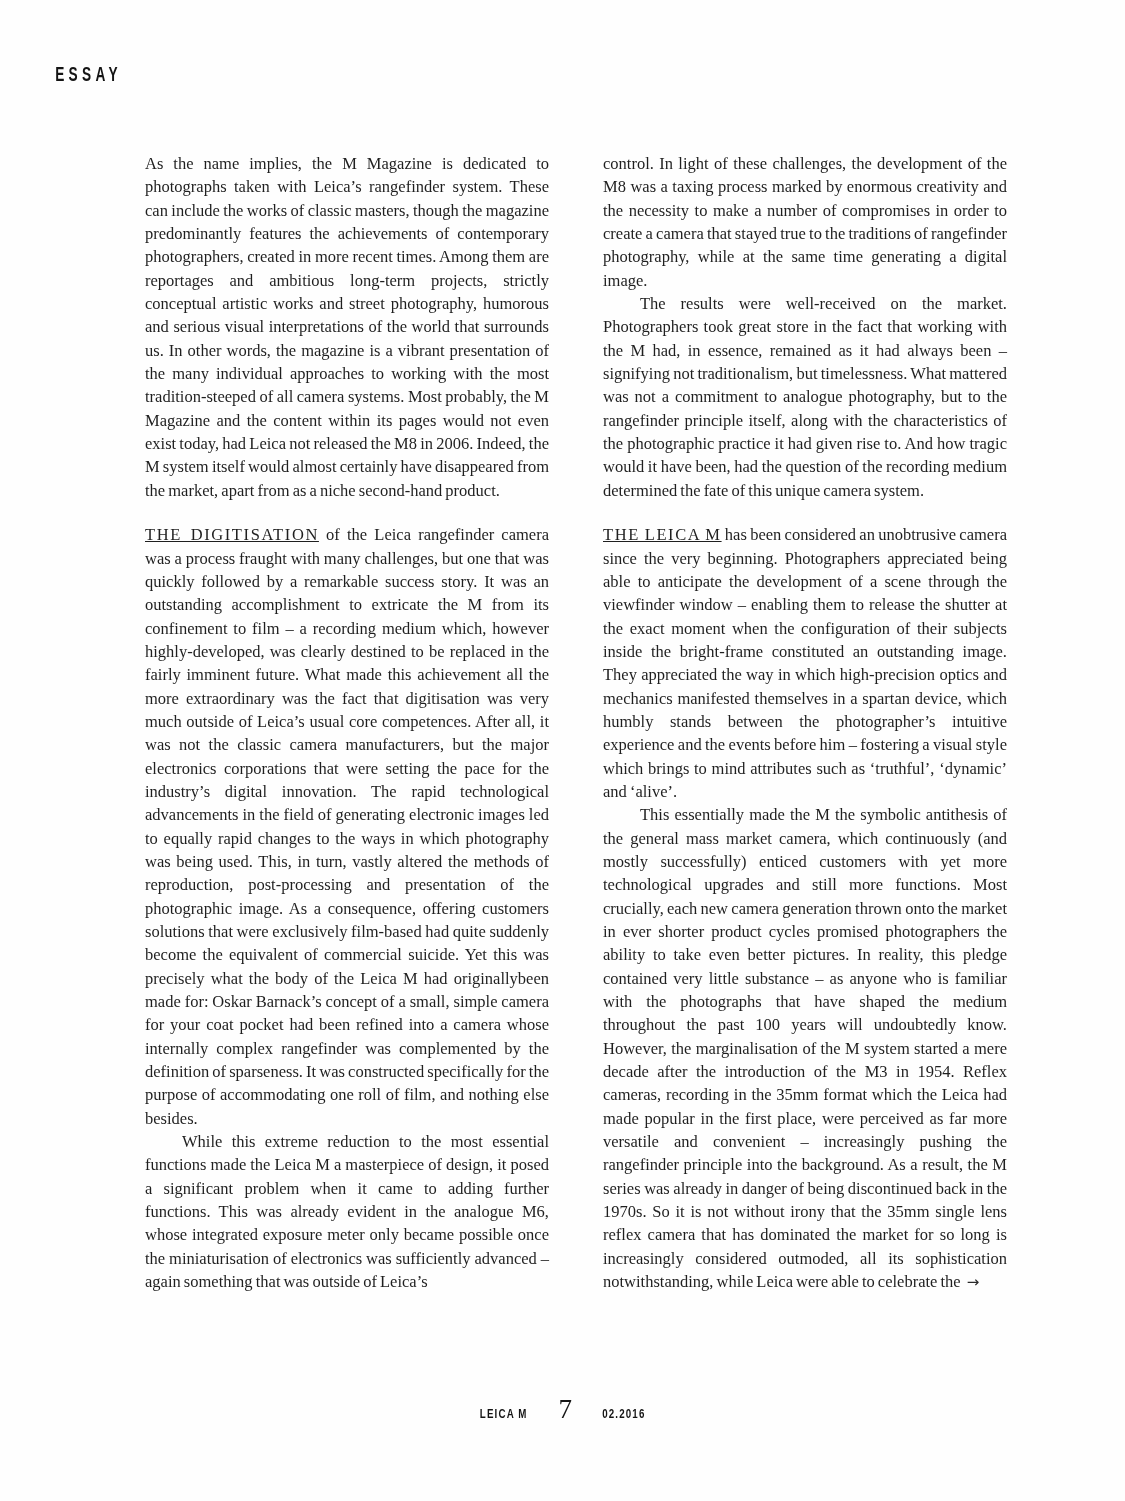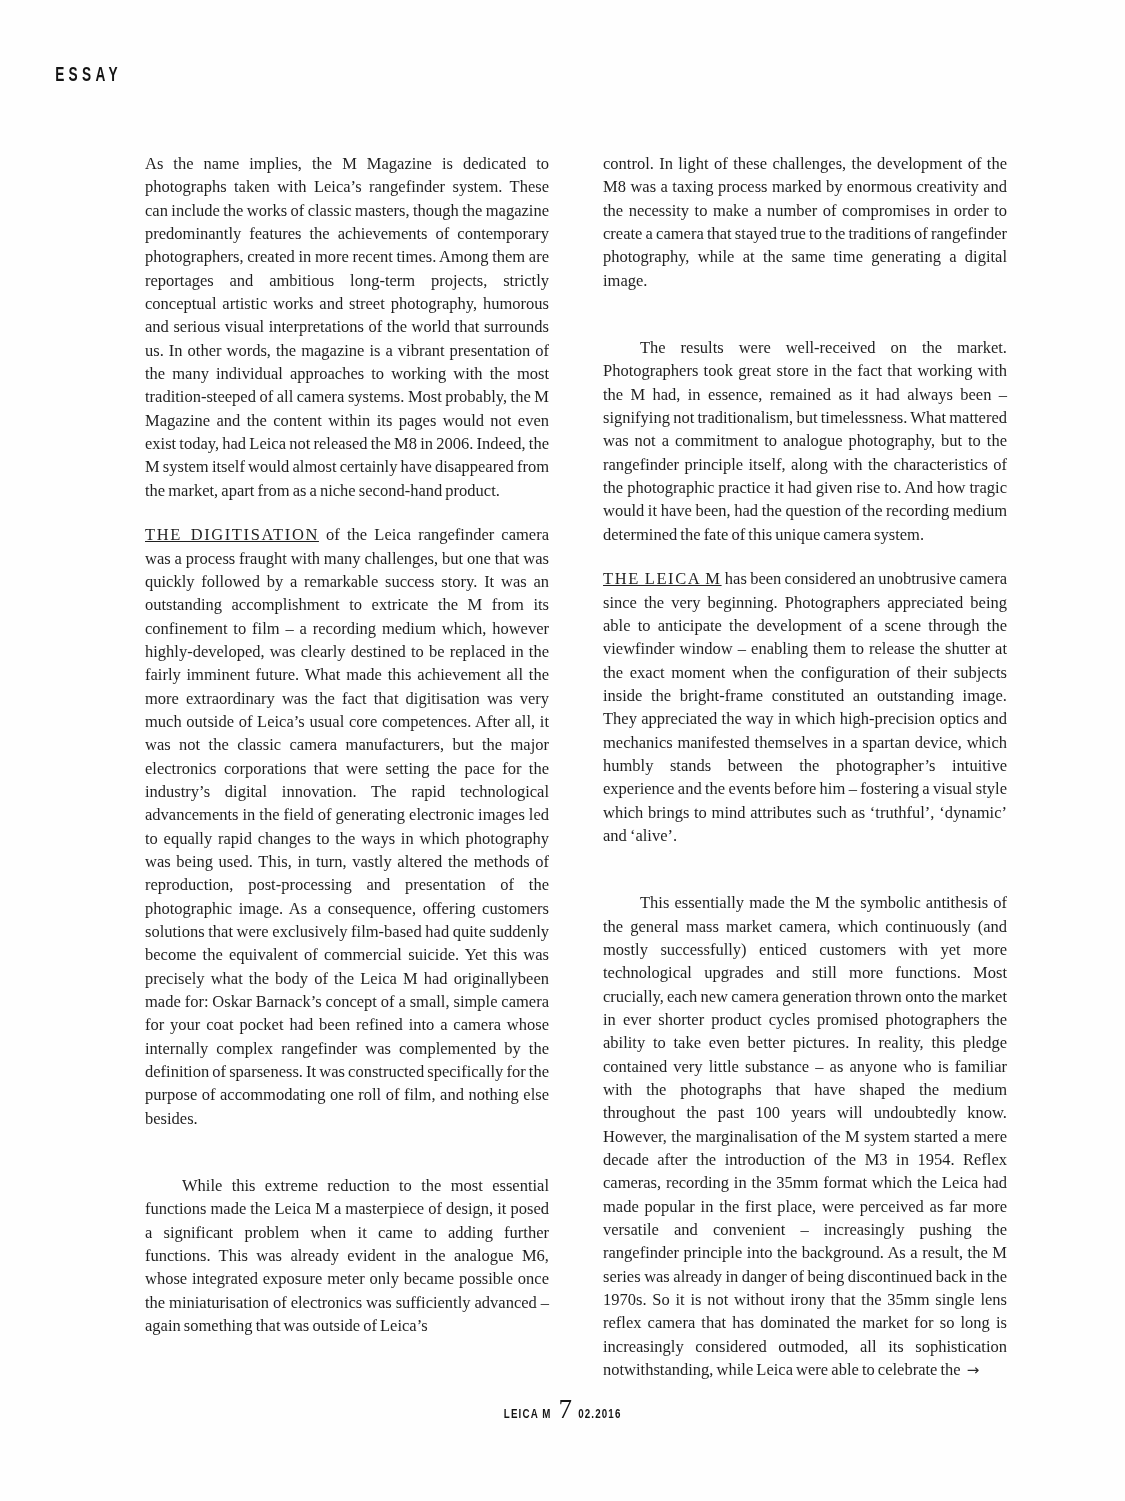--- a/index.html
+++ b/index.html
@@ -55,21 +55,20 @@
     margin: 0;
     font-size: 16.5px;
     line-height: 23.35px;
     text-align: justify;
     word-spacing: -1px;
     hyphens: auto;
     -webkit-hyphens: auto;
   }
   .body-para.indent {
     text-indent: 37px;
-    margin-top: 44px;
   }
   .body-para.section-gap {
     margin-top: 21px;
   }
   .lead {
     letter-spacing: 1.6px;
     text-decoration: underline;
   }
   .cont-arrow {
     font-family: "DejaVu Sans", sans-serif;
@@ -81,20 +80,21 @@
 
   
   .page-footer {
     position: absolute;
     top: 1396px;
     left: 0;
     width: 1125px;
     display: flex;
     justify-content: center;
     align-items: baseline;
+    gap: 24px;
   }
   .footer-label {
     font-family: "Liberation Sans", sans-serif;
     font-size: 12.5px;
     font-weight: 700;
     letter-spacing: 1.5px;
     color: #141414;
     transform: scaleX(0.78);
     transform-origin: center;
     display: inline-block;

